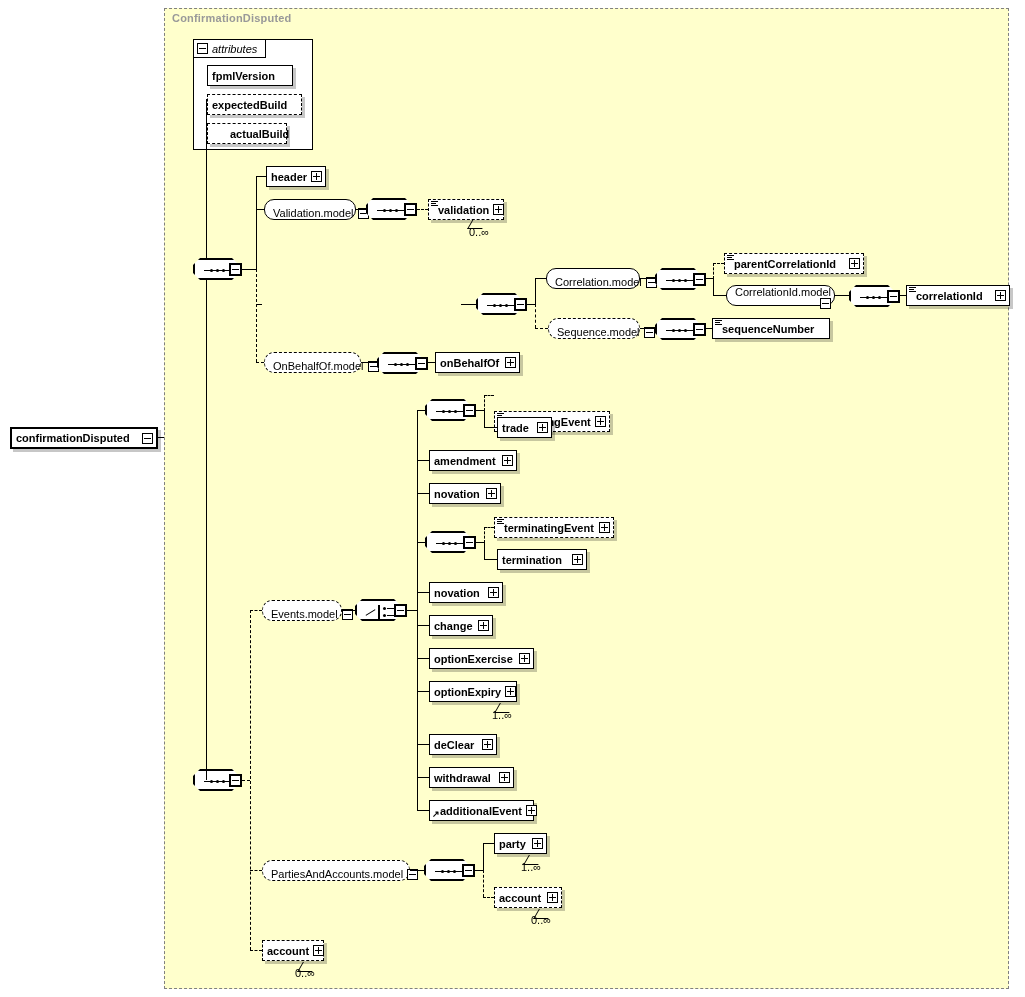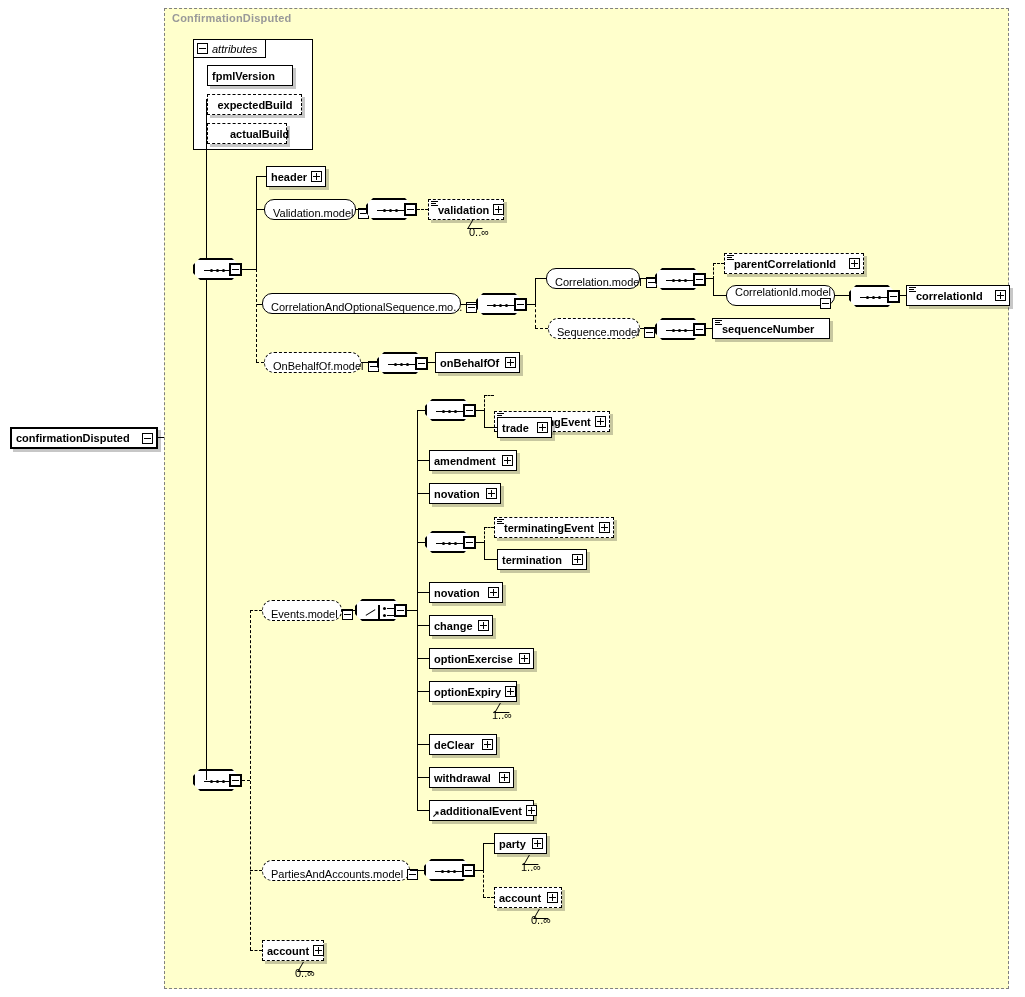--- a/index.html
+++ b/index.html
@@ -105,21 +105,21 @@
   <div class="outerlabel">ConfirmationDisputed</div>
 
   <div class="attrbox"></div>
   <div class="attrtab">
     <span class="tgl"></span>
     <span class="lbl">attributes</span>
   </div>
   <div class="node b shadow" style="left:207px;top:65px;width:86px;">
     <span class="txt">fpmlVersion</span>
   </div>
-  <div class="node b opt shadow" style="left:207px;top:94px;width:95px;text-align:center;">
+  <div class="node b opt shadow" style="left:207px;top:94px;width:95px;">
     <span class="txt">expectedBuild</span>
   </div>
   <div class="node b opt shadow" style="left:207px;top:123px;width:80px;padding-left:22px;">
     <span class="txt">actualBuild</span>
   </div>
 
   <div class="v" style="left:206px;top:99px;height:339px;"></div>
   <div class="h" style="left:206px;top:99px;width:1px;"></div>
 
   <div class="comp" style="left:193px;top:258px;">
@@ -166,24 +166,20 @@
         <i></i>
         <i></i>
       </span>
     <span class="txt">validation</span>
     <span class="exp plus"></span>
   </div>
   <div class="rpt" style="left:470px;top:219px;"></div>
   <div class="occ" style="left:469px;top:226px;">0..∞</div>
 
   <div class="h" style="left:256px;top:304px;width:6px;"></div>
-  <div class="mg shadow" style="left:262px;top:293px;width:199px;">
-    <span class="txt">CorrelationAndOptionalSequence.mo...</span>
-    <span class="exp"></span>
-  </div>
   <div class="h" style="left:461px;top:304px;width:15px;"></div>
   <div class="comp" style="left:476px;top:293px;">
     <div class="seqico">
       <b style="left:6px;"></b>
         <b style="left:12px;"></b>
         <b style="left:18px;"></b>
     </div>
   </div>
   <div class="node" style="left:514px;top:298px;width:13px;height:13px;padding:0;border-width:2px;">
     <span style="position:absolute;left:1px;right:1px;top:4px;height:1px;background:#000;"></span>

